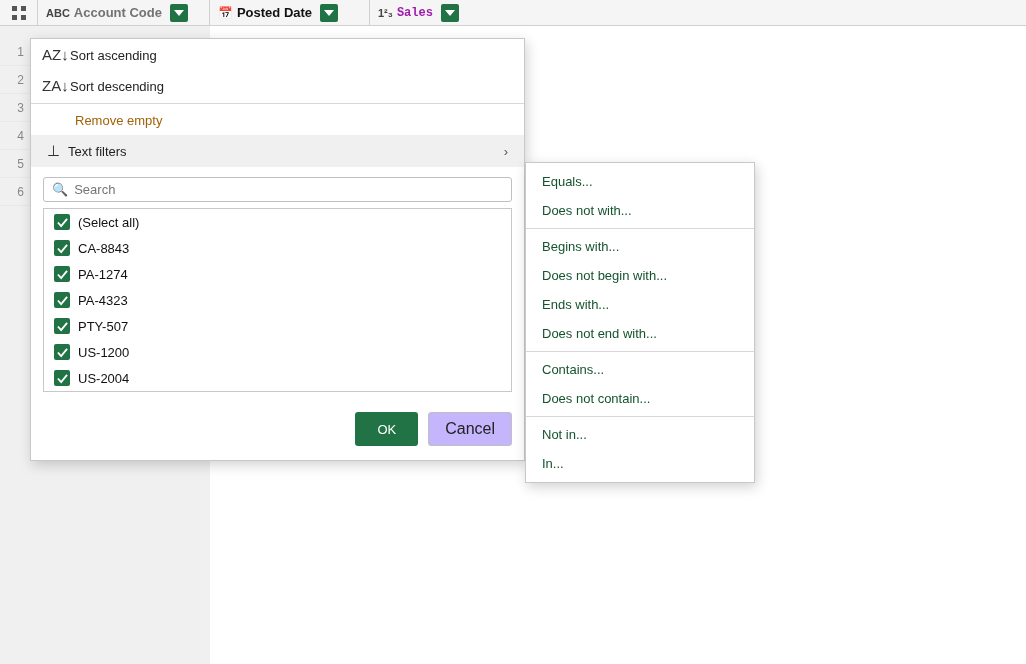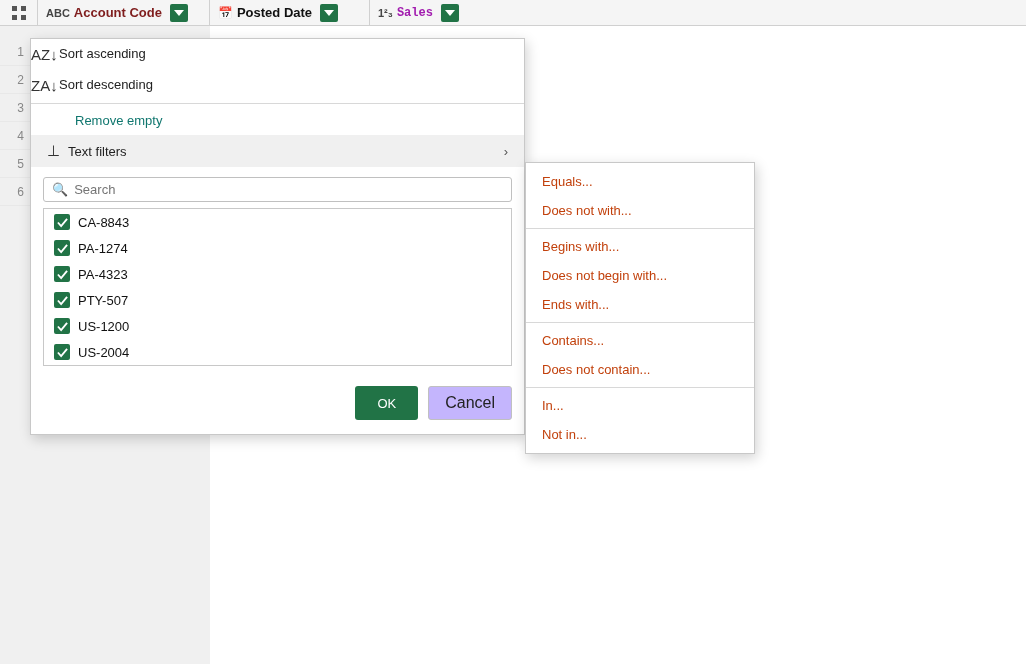--- a/index.html
+++ b/index.html
@@ -64,22 +64,22 @@
       left: 30px;
       width: 495px;
       background: #fff;
       border: 1px solid #c8c8c8;
       box-shadow: 2px 4px 12px rgba(0,0,0,0.18);
       z-index: 100;
     }
 
     .menu-item {
       display: flex;
-      align-items: flex-start;
-      padding: 7px 0;
+      align-items: flex-end;
+      padding: 7px 11px;
       gap: 8px;
       cursor: pointer;
       color: #222;
       font-size: 13px;
     }
 
     .menu-item .sort-icon {
       font-size: 15px;
       color: #333;
       width: 20px;
@@ -90,21 +90,21 @@
       border: none;
       border-top: 1px solid #d8d8d8;
       margin: 2px 0;
     }
 
     .menu-item-remove {
       display: flex;
       align-items: center;
       padding: 7px 16px 7px 44px;
       cursor: pointer;
-      color: #0f766e;
+      color: #a16207;
       font-size: 13px;
     }
 
     .menu-item-filters {
       display: flex;
       align-items: center;
       padding: 7px 16px;
       gap: 8px;
       cursor: pointer;
       color: #222;
@@ -232,21 +232,21 @@
       background: #fff;
       border: 1px solid #c8c8c8;
       box-shadow: 2px 4px 12px rgba(0,0,0,0.18);
       z-index: 200;
       padding: 4px 0;
     }
 
     .submenu-item {
       padding: 7px 16px;
       font-size: 13px;
-      color: #c2410c;
+      color: #14532d;
       cursor: pointer;
     }
 
     .submenu-separator {
       border: none;
       border-top: 1px solid #d8d8d8;
       margin: 3px 0;
     }
 
     
@@ -320,21 +320,21 @@
   <div class="grid-icon-cell">
     <svg width="16" height="16" viewBox="0 0 16 16" fill="#555">
       <rect x="1" y="1" width="5" height="5"></rect>
       <rect x="10" y="1" width="5" height="5"></rect>
       <rect x="1" y="10" width="5" height="5"></rect>
       <rect x="10" y="10" width="5" height="5"></rect>
     </svg>
   </div>
   <div class="account-code-cell">
     <span style="font-size:11px;color:#444;font-weight:600;">ABC</span>
-    <span style="font-size:13px;font-weight:600;color:#7f1d1d;">Account Code</span>
+    <span style="font-size:13px;font-weight:600;color:#737373;">Account Code</span>
     <div class="header-dropdown" style="margin-left:4px;">
       <svg viewBox="0 0 10 6">
           <path d="M0 0l5 6 5-6z"></path>
         </svg>
     </div>
   </div>
   <div class="posted-date-cell">
     <span style="font-size:12px;color:#444;">📅</span>
     <span style="font-size:13px;font-weight:600;color:#111;">Posted Date</span>
     <div class="header-dropdown" style="margin-left:4px;">
@@ -410,20 +410,28 @@
 
   <div class="search-container">
     <div class="search-input-wrap">
       <span class="search-icon">🔍</span>
       <input class="search-input" type="text" placeholder="Search" style="">
     </div>
   </div>
 
   <div class="checkbox-list">
 
+  <div class="checkbox-item">
+      <div class="cb">
+        <svg viewBox="0 0 12 10">
+            <path d="M1 5l3.5 4L11 1" stroke="white" stroke-width="2" fill="none"></path>
+          </svg>
+      </div>
+      <span>(Select all)</span>
+    </div>
       <div class="checkbox-item">
       <div class="cb">
         <svg viewBox="0 0 12 10">
             <path d="M1 5l3.5 4L11 1" stroke="white" stroke-width="2" fill="none"></path>
           </svg>
       </div>
       <span>CA-8843</span>
     </div>
       <div class="checkbox-item">
       <div class="cb">
@@ -474,19 +482,20 @@
 </div>
 
 <div class="submenu-panel">
 
 <div class="submenu-item">Equals...</div>
     <div class="submenu-item">Does not with...</div>
     <hr class="submenu-separator">
     <div class="submenu-item">Begins with...</div>
     <div class="submenu-item">Does not begin with...</div>
     <div class="submenu-item">Ends with...</div>
+    <div class="submenu-item">Does not end with...</div>
     <hr class="submenu-separator">
     <div class="submenu-item">Contains...</div>
     <div class="submenu-item">Does not contain...</div>
     <hr class="submenu-separator">
+    <div class="submenu-item">Not in...</div>
     <div class="submenu-item">In...</div>
-    <div class="submenu-item">Not in...</div>
   </div>
 
 </body></html>

